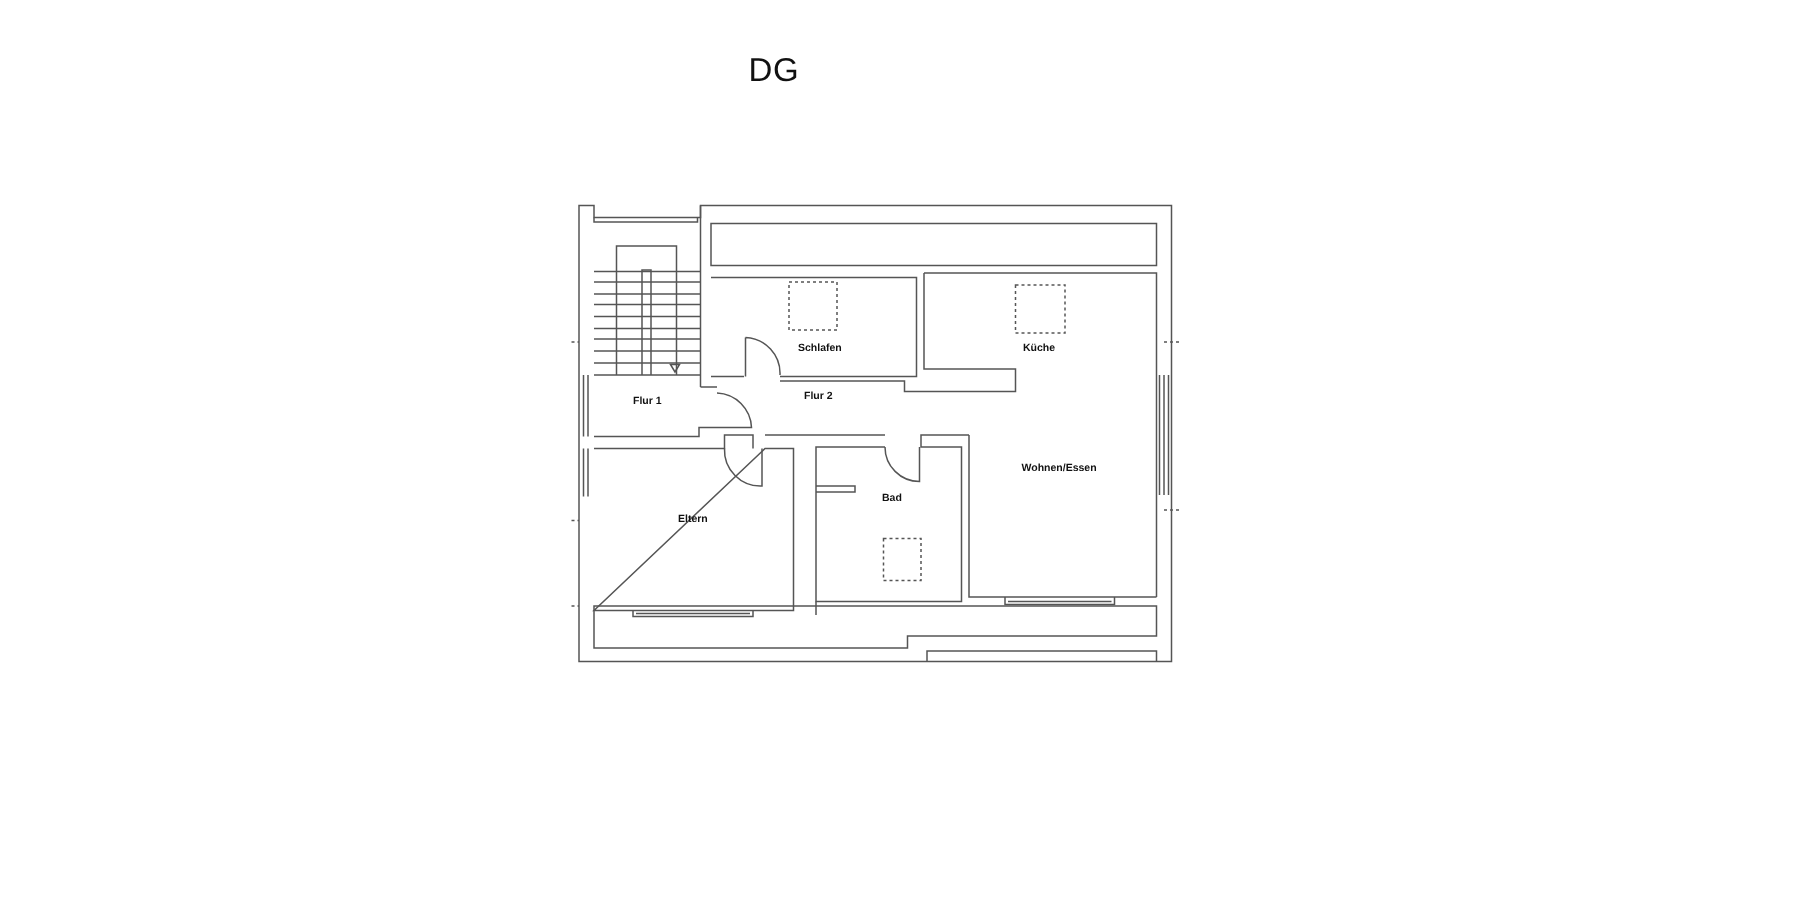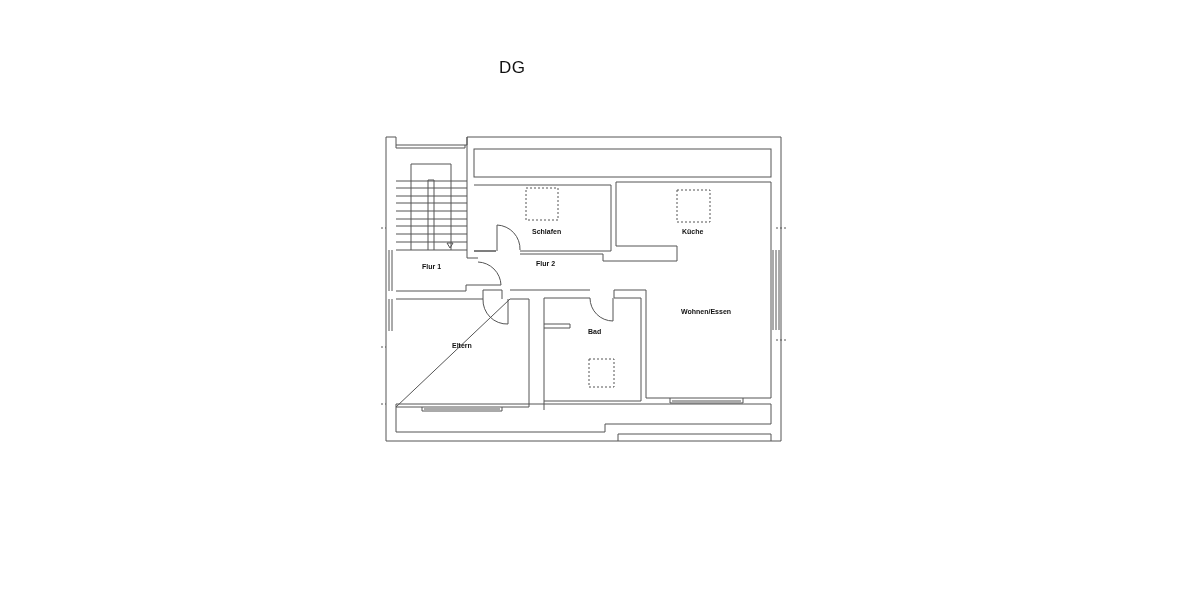--- a/index.html
+++ b/index.html
@@ -1,17 +1,17 @@
 <!DOCTYPE html>
 <html><head>
 <meta charset="utf-8">
 <style>
   html, body { margin:0; padding:0; background:#ffffff; }
   body { width:1200px; height:600px; position:relative; overflow:hidden; font-family:"Liberation Sans", sans-serif; }
-  .title { position:absolute; left:499px; top:58px; font-size:17px; color:#111; letter-spacing:0.5px; }
+  .title { position:absolute; left:499px; top:34px; font-size:22px; color:#111; letter-spacing:0.5px; }
   svg.plan { position:absolute; left:0; top:0; }
   .lbl { font-family:"Liberation Sans", sans-serif; font-size:7px; font-weight:bold; fill:#111; }
 </style>
 </head>
 <body>
 
 <div class="title">DG</div>
 
 <svg class="plan" width="1200" height="600" viewBox="0 0 1200 600">
   <g fill="none" stroke="#555" stroke-width="1">

